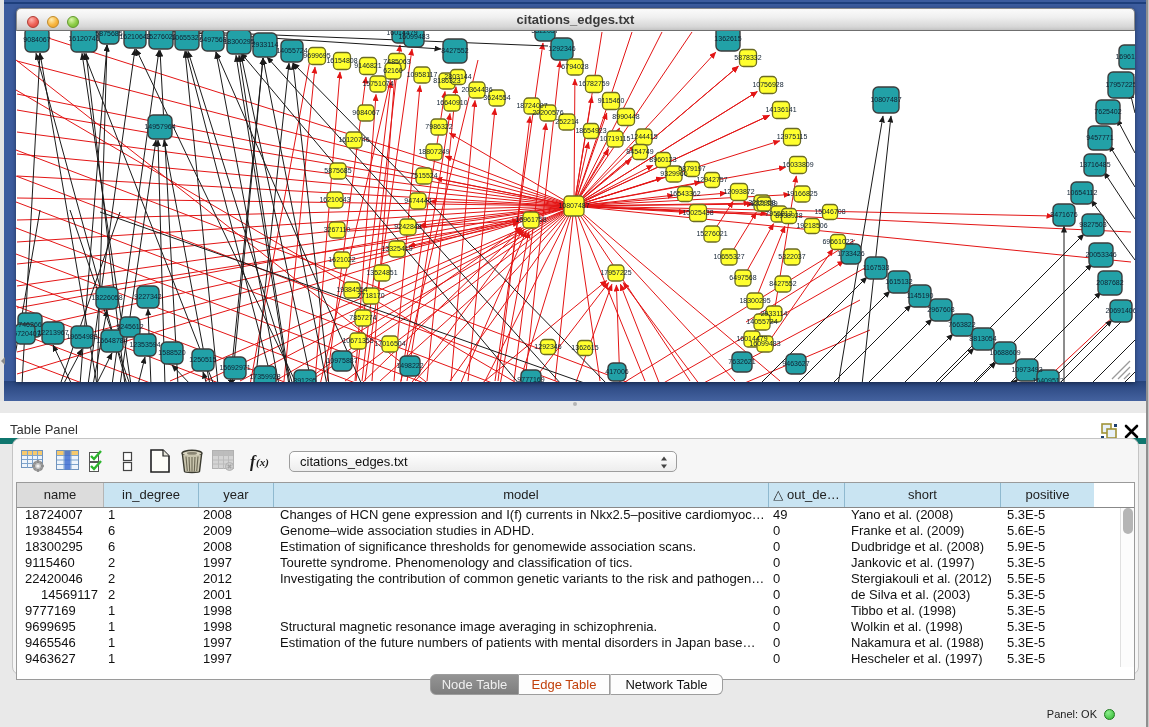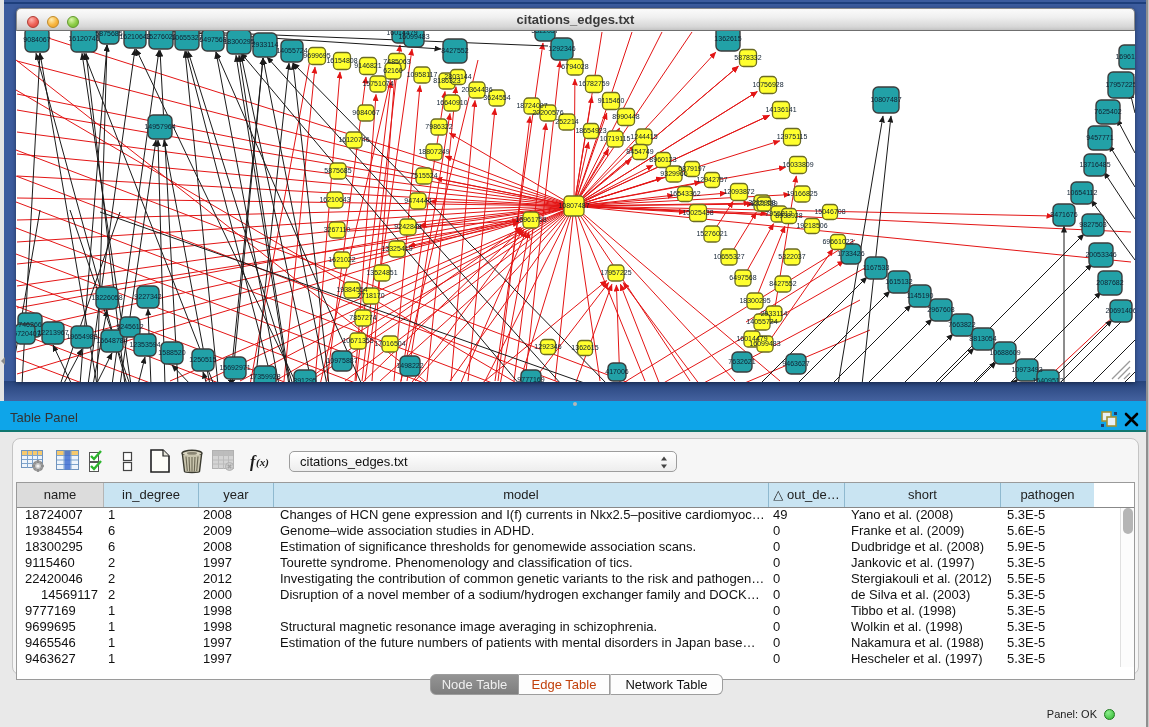--- a/index.html
+++ b/index.html
@@ -6,21 +6,21 @@
 #desk .topline{position:absolute;left:0;top:2px;width:100%;height:2px;background:#1e3f7c}
 #lstrip{position:absolute;left:0;top:0;width:4px;height:401px;background:#e4e4e4}
 #rstrip{position:absolute;right:0;top:0;width:3px;height:727px;background:#8f8f8f;border-right:1px solid #c9c9c9;z-index:50}
 #win{position:absolute;left:16px;top:8px;width:1119px;height:374px;border-radius:5px 5px 0 0;box-shadow:0 1px 4px rgba(0,0,0,.45)}
 #titlebar{position:absolute;left:0;top:0;width:100%;height:23px;border-radius:5px 5px 0 0;background:linear-gradient(#fbfbfb,#efefef 40%,#d6d6d6 85%,#c3c3c3);border:1px solid #8a8a8a;border-bottom:1px solid #6f6f6f}
 #titlebar .t{position:absolute;left:0;right:0;top:3px;text-align:center;font-size:13px;color:#3a3a3a;font-weight:bold}
 .light{position:absolute;top:7px;width:12px;height:12px;border-radius:50%}
 #canvas{position:absolute;left:16px;top:31px;width:1119px;height:351px;background:#fff}
 #grip{position:absolute;left:1110px;top:359px;width:24px;height:22px}
 #tpanel{position:absolute;left:0;top:401px;width:1149px;height:326px;background:#e9e9e9}
-#tphead{position:absolute;left:0;top:0;width:100%;height:31px;background:#0ea5e9;border-bottom:2px solid #0f766e}
+#tphead{position:absolute;left:0;top:12px;width:100%;height:31px;background:#ffffff;border-bottom:6px solid #0f766e}
 #tphead .t{position:absolute;left:10px;top:9px;font-size:13px;color:#333}
 #subpanel{position:absolute;left:12px;top:438px;width:1127px;height:237px;background:#f6f6f6;border:1px solid #c4c4c4;border-radius:8px}
 #combo{position:absolute;left:289px;top:451px;width:388px;height:21px;background:linear-gradient(#ffffff,#ededed);border:1px solid #9d9d9d;border-radius:5px;font-size:13px;color:#111;line-height:19px;padding-left:10px}
 
 #scrollpane{position:absolute;left:16px;top:482px;width:1119px;height:198px;background:#fff;border:1px solid #9a9a9a}
 .th{position:absolute;top:0;height:24px;background:#c9e4f2;border-right:1px solid #8fb9cf;font-size:13px;color:#222;text-align:center;line-height:24px}
 .trow{position:absolute;left:0;width:1117px;height:16px;font-size:13px;color:#111}
 .trow span{position:absolute;top:0;line-height:16px;white-space:nowrap}
 #sbar{position:absolute;left:1103px;top:25px;width:14px;height:159px;background:#fcfcfc;border-left:1px solid #e0e0e0}
 #sbar .thumb{position:absolute;left:2px;top:0px;width:10px;height:26px;background:#b5b5b5;border-radius:5px}
@@ -628,21 +628,21 @@
       <path d="M5,1.5 L8,5.5 L2,5.5 z" fill="#444"></path>
       <path d="M5,13.5 L8,9.5 L2,9.5 z" fill="#444"></path>
     </svg></div>
 <div id="scrollpane">
   <div class="th" style="left:0px;width:87px;background:#dcdcdc;border-right:1px solid #b5b5b5">name</div>
   <div class="th" style="left:87px;width:95px">in_degree</div>
   <div class="th" style="left:182px;width:75px">year</div>
   <div class="th" style="left:257px;width:495px">model</div>
   <div class="th" style="left:752px;width:76px">△ out_de…</div>
   <div class="th" style="left:828px;width:156px">short</div>
-  <div class="th" style="left:984px;width:93px;border-right:none">pathogen</div>
+  <div class="th" style="left:984px;width:93px;border-right:none">positive</div>
   <div style="position:absolute;left:0;top:24px;width:100%;height:1px;background:#888"></div>
   <div id="sbar">
       <div class="thumb"></div>
     </div>
 </div>
 <div class="trow" style="top:507px">
 <span style="left:25px">18724007</span>
     <span style="left:108px">1</span>
     <span style="left:203px">2008</span>
     <span style="left:280px">Changes of HCN gene expression and I(f) currents in Nkx2.5–positive cardiomyoc…</span>
@@ -682,22 +682,21 @@
     <span style="left:108px">2</span>
     <span style="left:203px">2012</span>
     <span style="left:280px">Investigating the contribution of common genetic variants to the risk and pathogen…</span>
     <span style="left:773px">0</span>
     <span style="left:851px">Stergiakouli et al. (2012)</span>
     <span style="left:1007px">5.5E-5</span>
   </div>
 <div class="trow" style="top:587px">
 <span style="left:41px">14569117</span>
     <span style="left:108px">2</span>
-    <span style="left:203px">2000</span>
-    <span style="left:280px">Disruption of a novel member of a sodium/hydrogen exchanger family and DOCK…</span>
+    <span style="left:203px">2001</span>
     <span style="left:773px">0</span>
     <span style="left:851px">de Silva et al. (2003)</span>
     <span style="left:1007px">5.3E-5</span>
   </div>
 <div class="trow" style="top:603px">
 <span style="left:25px">9777169</span>
     <span style="left:108px">1</span>
     <span style="left:203px">1998</span>
     <span style="left:773px">0</span>
     <span style="left:851px">Tibbo et al. (1998)</span>

